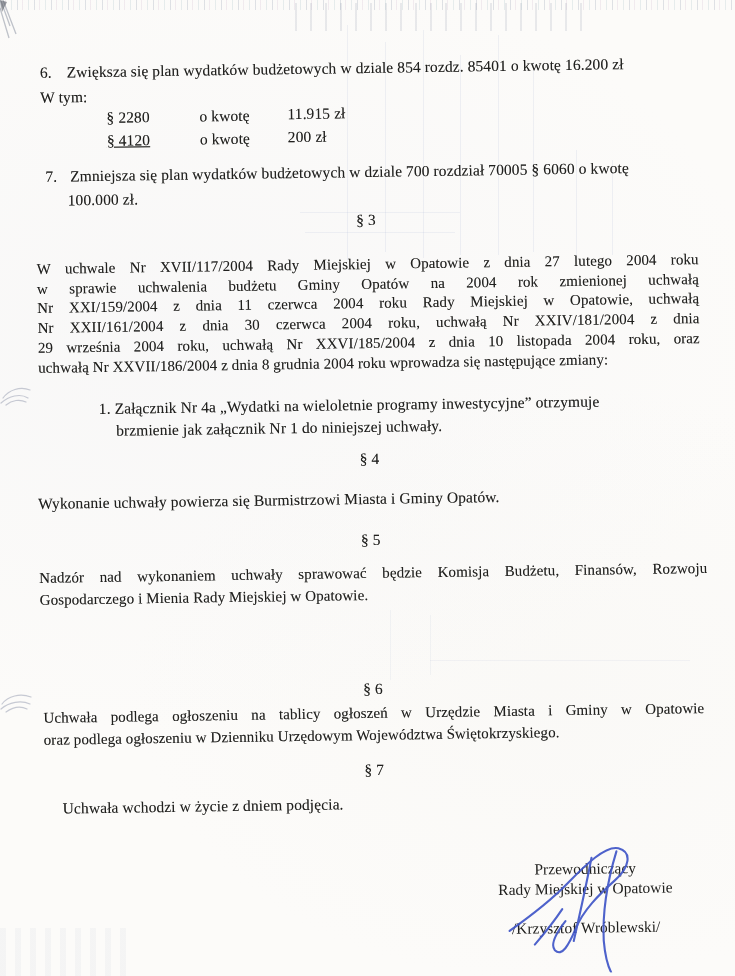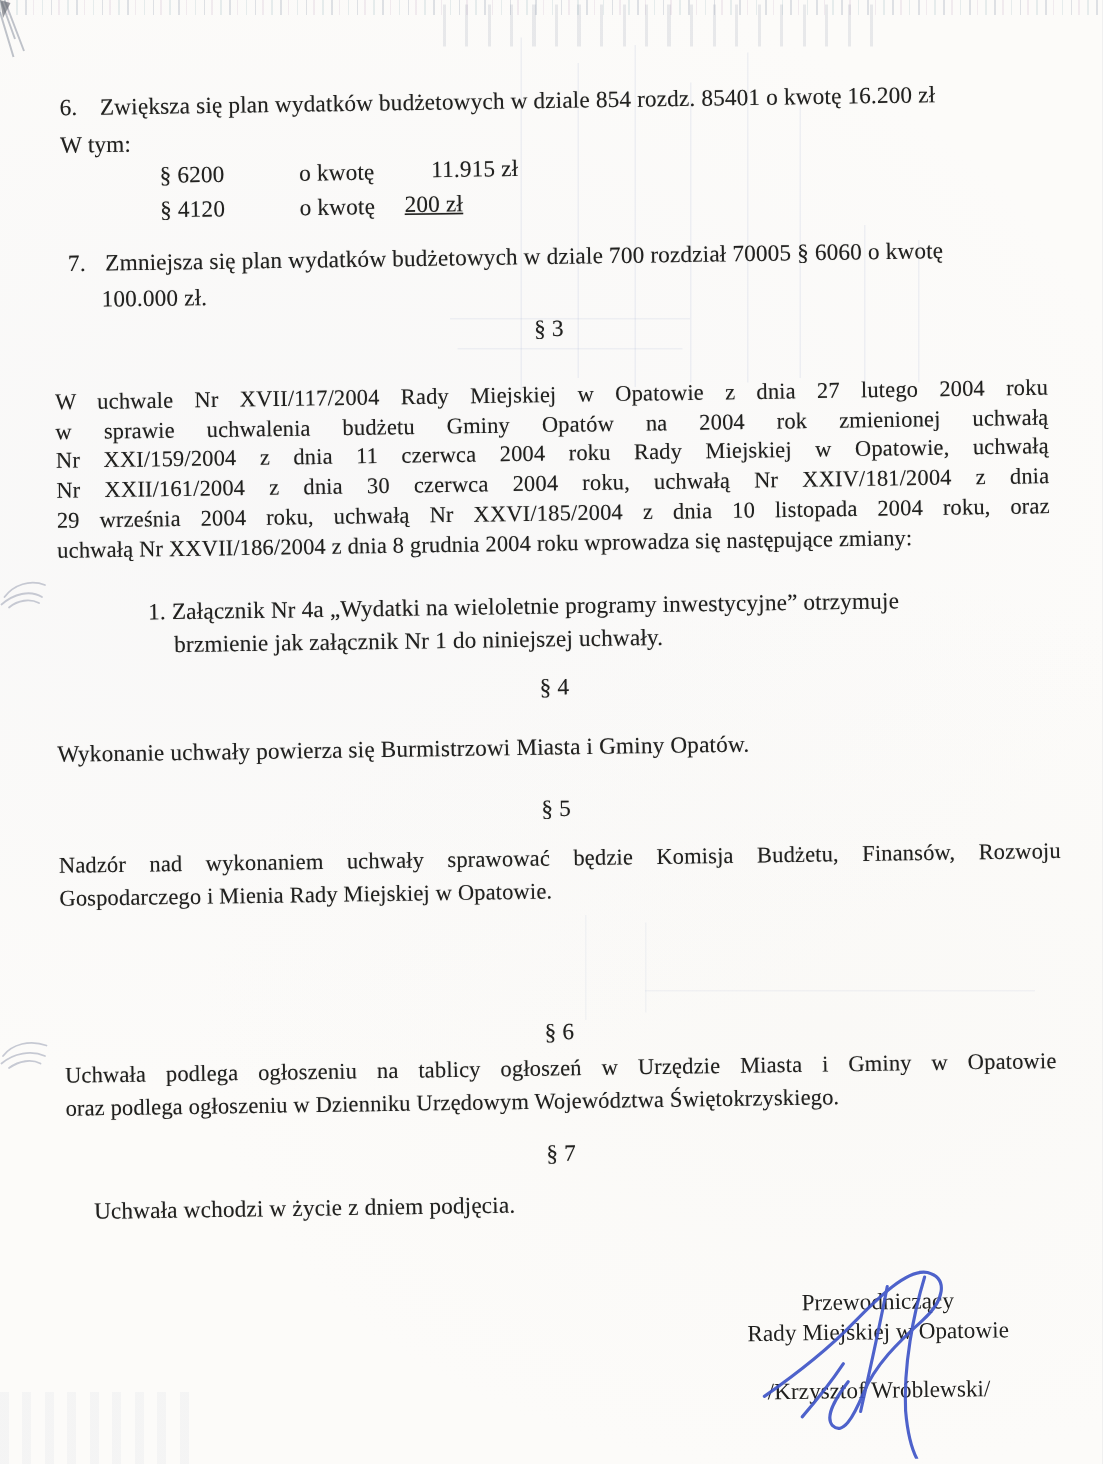--- a/index.html
+++ b/index.html
@@ -84,26 +84,26 @@
   </svg>
 
   <div class="content">
 
     <div class="t" style="left:46px; top:58px;">
       <span>6.</span>
       <span style="margin-left:11px">Zwiększa się plan wydatków budżetowych w dziale 854 rozdz. 85401 o kwotę 16.200 zł</span>
     </div>
     <div class="t" style="left:46px; top:83px;">W tym:</div>
 
-    <span class="t" style="left:112px; top:104px;">§ 6200</span>
+    <span class="t" style="left:112px; top:104px;">§ 2280</span>
     <span class="t" style="left:205px; top:104px;">o kwotę</span>
     <span class="t" style="left:293px; top:103px;">11.915 zł</span>
-    <span class="t" style="left:112px; top:127px;">§ 4120</span>
+    <span class="t" style="left:112px; top:127px;text-decoration:underline;">§ 4120</span>
     <span class="t" style="left:205px; top:127px;">o kwotę</span>
-    <span class="t" style="left:275px; top:126px;text-decoration:underline;">200 zł</span>
+    <span class="t" style="left:293px; top:126px;">200 zł</span>
 
     <div class="t" style="left:50px; top:162px;">
       <span>7.</span>
       <span style="margin-left:9px">Zmniejsza się plan wydatków budżetowych w dziale 700 rozdział 70005 § 6060 o kwotę</span>
     </div>
     <div class="t" style="left:72px; top:186px;">100.000 zł.</div>
 
     <div class="t heading" style="top:210px;">§ 3</div>
     <div class="t para wrap" style="left:40px; top:255px; width:662px;">
       <div class="jline">W uchwale Nr XVII/117/2004 Rady Miejskiej w Opatowie z dnia 27 lutego 2004 roku</div>

